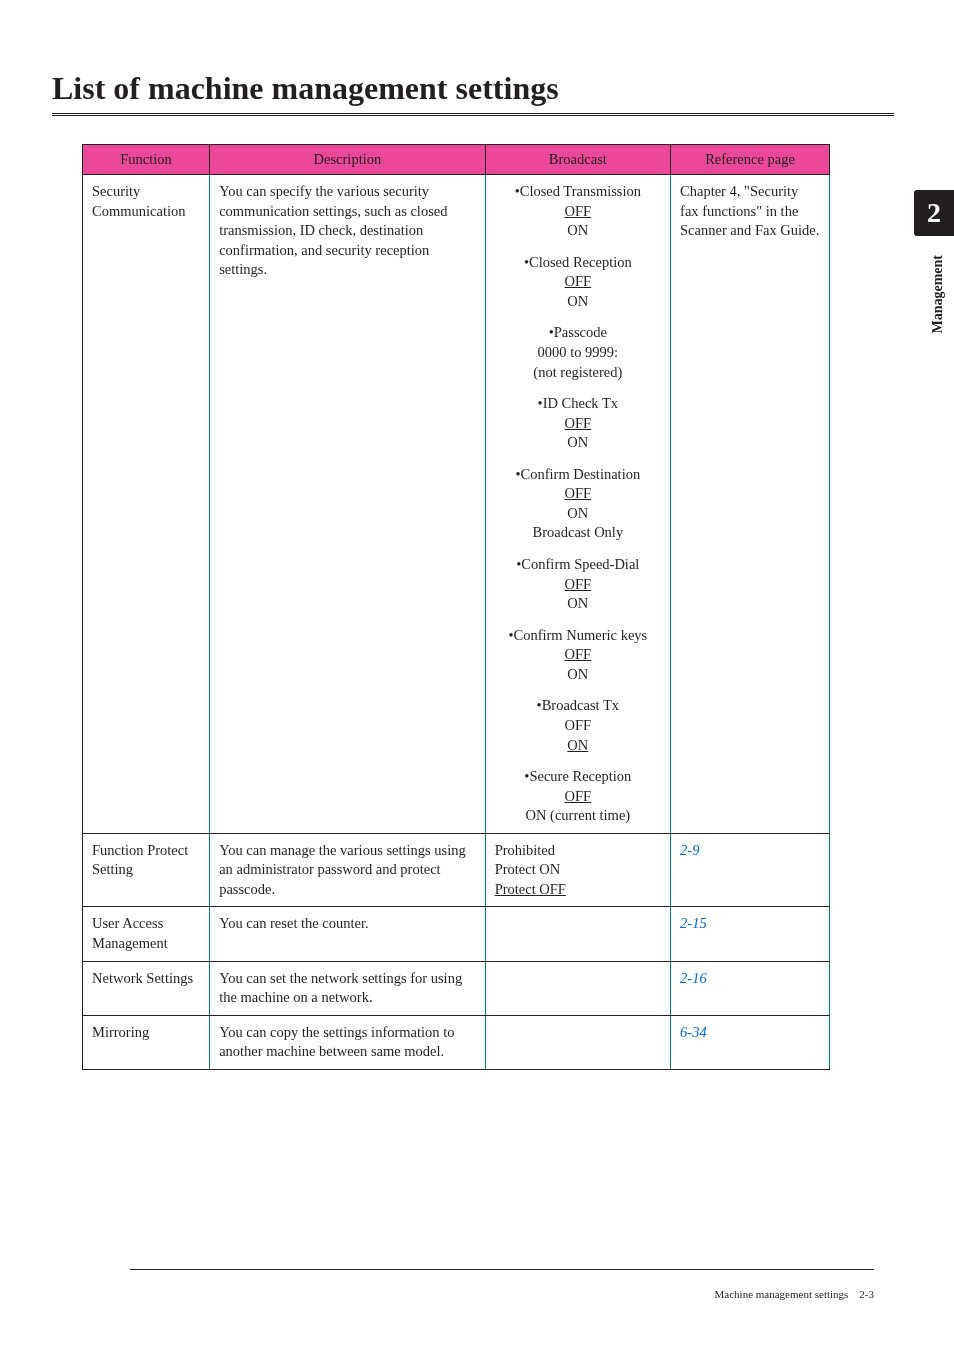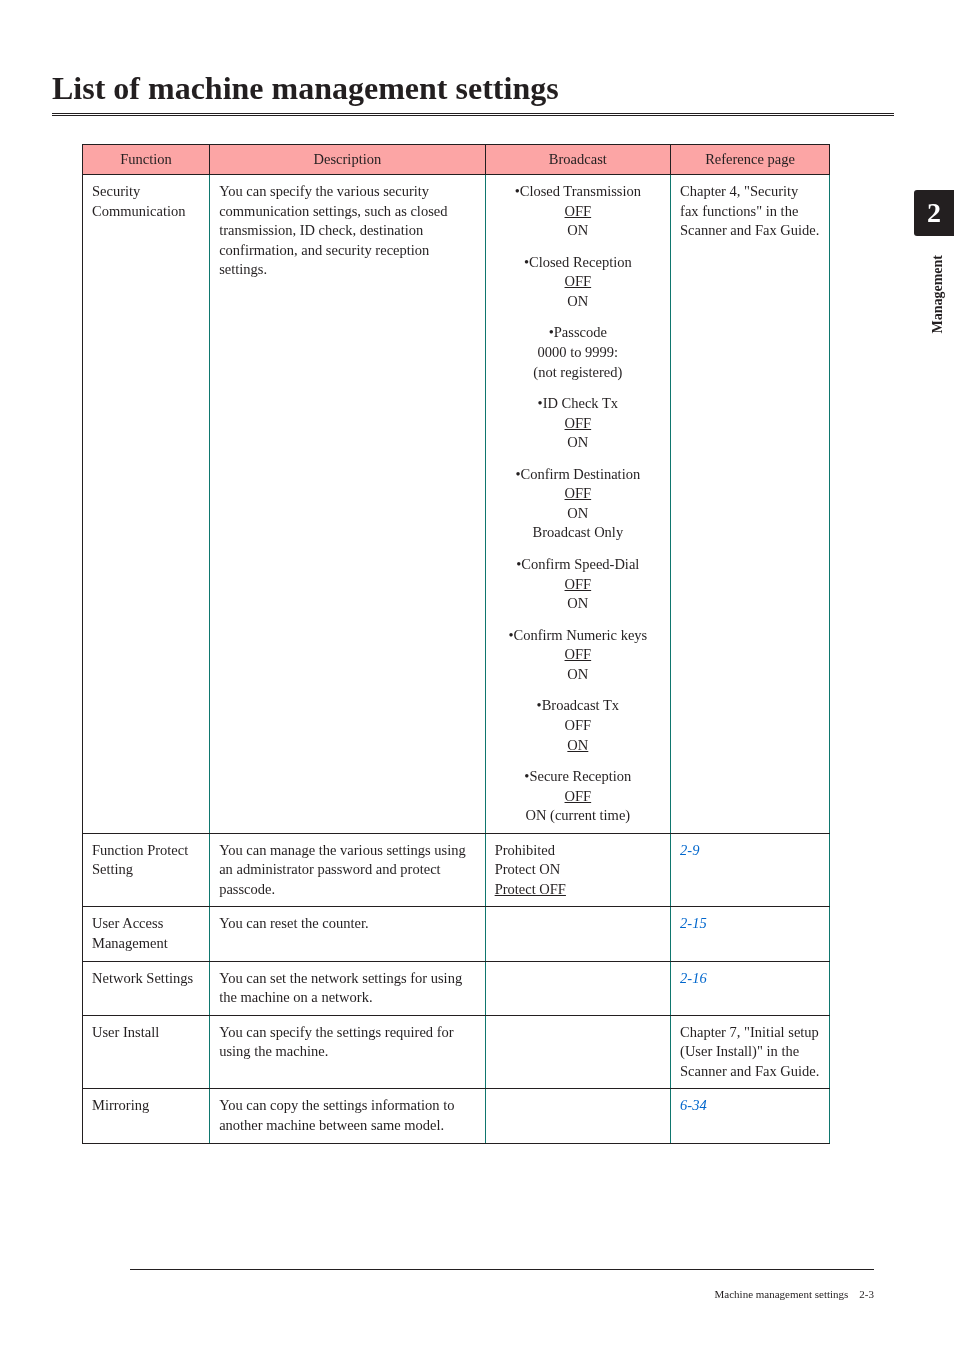--- a/index.html
+++ b/index.html
@@ -2,21 +2,21 @@
 <html><head>
 <meta charset="utf-8">
 <style>
   * { box-sizing: border-box; margin: 0; padding: 0; }
   html, body { width: 954px; height: 1348px; background: #fff; font-family: "Century Schoolbook", "New Century Schoolbook", Georgia, serif; color: #231f20; }
   .page { position: relative; width: 954px; height: 1348px; padding: 70px 60px 50px 52px; }
   .title { font-size: 32px; font-weight: bold; padding-bottom: 6px; border-bottom: 3px double #231f20; margin-bottom: 28px; }
   .side-tab { position: absolute; right: 0; top: 190px; width: 40px; height: 46px; background: #231f20; color: #fff; font-size: 28px; font-weight: bold; font-family: "Century Schoolbook", Georgia, serif; display: flex; align-items: center; justify-content: center; border-radius: 3px 0 0 3px; }
   .side-label { position: absolute; right: 8px; top: 255px; writing-mode: vertical-rl; transform: rotate(180deg); font-size: 14px; font-weight: bold; }
   table { border-collapse: collapse; width: 748px; margin-left: 30px; font-size: 14.5px; }
-  th { background: #fca5a5; font-weight: normal; padding: 6px 8px; border: 1px solid #231f20; margin-top: 32px; }
+  th { background: #ec4899; font-weight: normal; padding: 6px 8px; border: 1px solid #231f20; margin-top: 32px; }
   td { border-left: 1px solid #231f20; border-right: 1px solid #0f766e; border-bottom: 1px solid #231f20; padding: 7px 9px; vertical-align: top; line-height: 1.35; }
   td.settings-col { font-size: 14.5px; }
   .u { text-decoration: underline; }
   .link { color: #0066cc; font-style: italic; }
   .setting-group { margin-bottom: 12px; text-align: center; }
   .setting-group:last-child { margin-bottom: 0; }
   .footer { position: absolute; bottom: 48px; right: 80px; font-size: 11px; }
   .footer-rule { position: absolute; bottom: 78px; left: 130px; right: 80px; border-top: 1px solid #231f20; }
   .col-func { width: 120px; }
   .col-desc { width: 260px; }
@@ -117,26 +117,20 @@
         <td class="settings-col"></td>
         <td><span class="link">2-15</span></td>
       </tr>
       <tr>
         <td>Network Settings</td>
         <td>You can set the network settings for using the machine on a network.</td>
         <td class="settings-col"></td>
         <td><span class="link">2-16</span></td>
       </tr>
       <tr>
-        <td>User Install</td>
-        <td>You can specify the settings required for using the machine.</td>
-        <td class="settings-col"></td>
-        <td>Chapter 7, "Initial setup (User Install)" in the Scanner and Fax Guide.</td>
-      </tr>
-      <tr>
         <td>Mirroring</td>
         <td>You can copy the settings information to another machine between same model.</td>
         <td class="settings-col"></td>
         <td><span class="link">6-34</span></td>
       </tr>
     </tbody>
   </table>
 
   <div class="footer-rule"></div>
   <div class="footer">

